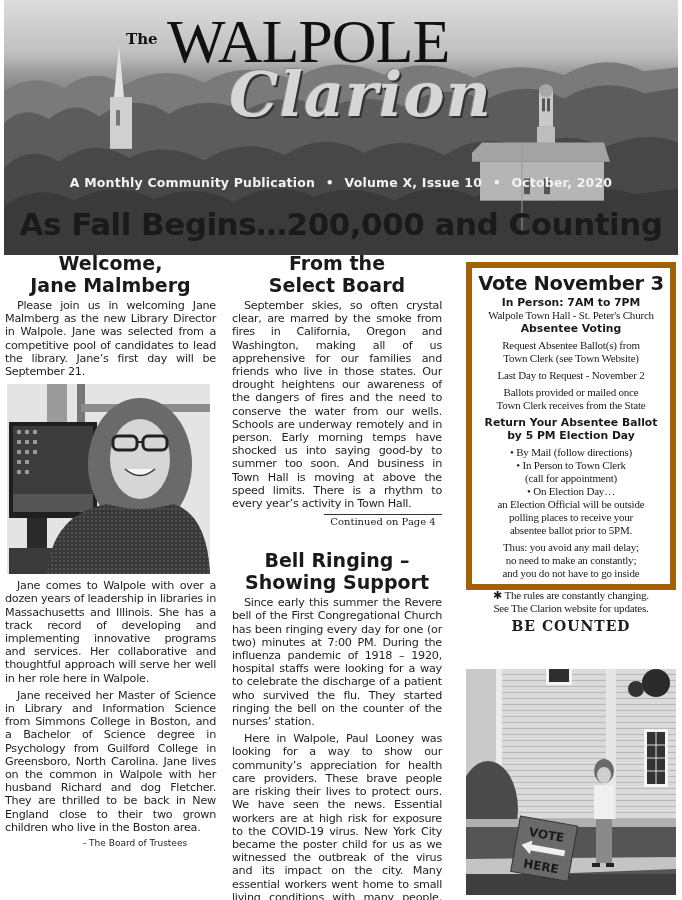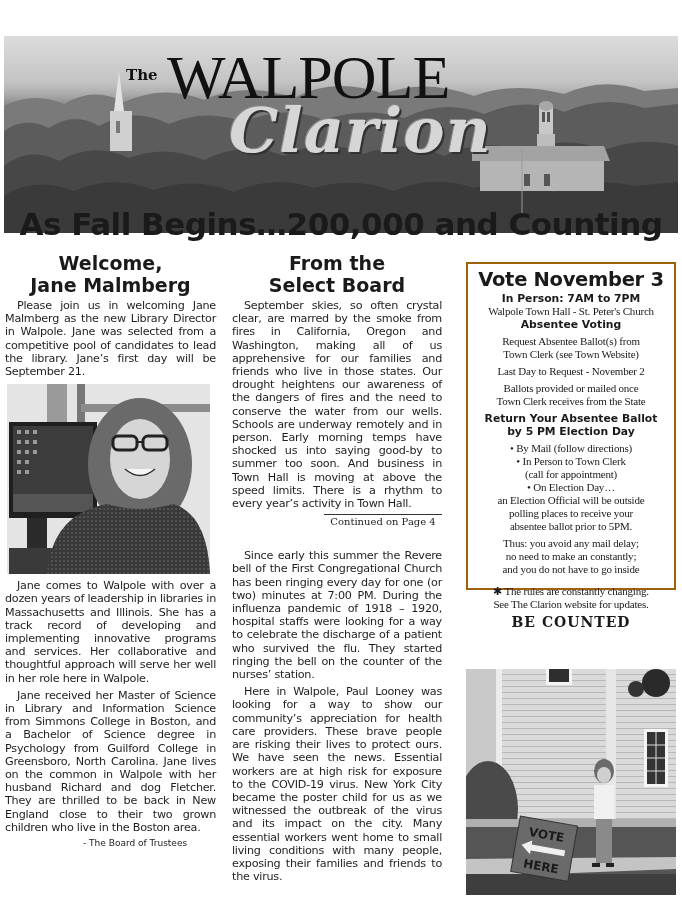--- a/index.html
+++ b/index.html
@@ -1,24 +1,23 @@
 <!DOCTYPE html>
 <html><head>
   <meta charset="utf-8">
   <style>
     * { box-sizing: border-box; margin: 0; padding: 0; }
     html, body { width: 682px; height: 900px; background: #ffffff; overflow: hidden; }
     body { position: relative; font-family: "DejaVu Sans", sans-serif; color: #1a1a1a; }
 
     
     .masthead {
-      position: absolute; left: 4px; top: 0; width: 674px; height: 197px;
+      position: absolute; left: 4px; top: 0; width: 674px; height: 255px;
       overflow: hidden;
       background: linear-gradient(180deg, #d4d4d4 0%, #bcbcbc 18%, #8f8f8f 32%, #6e6e6e 48%, #5a5a5a 70%, #4a4a4a 100%);
-      margin-top: 36px;
     }
     .masthead .haze { position:absolute; left:0; top:0; width:100%; height:70px;
       background: linear-gradient(180deg, #dcdcdc 0%, #c6c6c6 60%, rgba(160,160,160,0) 100%); }
     .masthead .trees { position:absolute; left:0; top:0; width:100%; height:100%; }
     .logo-the {
       position:absolute; left:122px; top:30px;
       font-family: "DejaVu Serif", serif; font-weight: bold; font-size: 15px; color:#111;
     }
     .logo-walpole {
       position:absolute; left:163px; top:10px;
@@ -70,21 +69,21 @@
     }
     .continued {
       width: 118px; margin-left: 92px; margin-top: 4px; padding-top: 1px;
       border-top: 1px solid #333; text-align:center;
       font-family: "DejaVu Serif", serif; font-size: 10px; color:#222;
     }
 
     
     .vote-box {
       position:absolute; left:466px; top:262px; width:210px; height:328px;
-      border: 2px solid #a16207; padding: 4px 4px;
+      border: 6px solid #a16207; padding: 4px 4px;
       text-align:center; color:#1a1a1a;
     }
     .vote-title {
       font-family: "DejaVu Sans", sans-serif; font-weight: 900; font-size: 19.5px;
       line-height: 24px; letter-spacing: -0.3px;
     }
     .vote-sub { font-family: "DejaVu Sans", sans-serif; font-weight:bold; font-size: 10.8px; line-height: 13px; }
     .vote-line { font-family: Liberation Serif, serif; font-size: 11px; line-height: 13px; letter-spacing: -0.2px; }
     .gap { height: 4px; }
     .be-counted {
@@ -121,20 +120,27 @@
     <rect x="533" y="98" width="18" height="16" fill="#bdbdbd"></rect>
     <polygon points="468,118 478,110 600,110 606,125 468,125" fill="#a3a3a3"></polygon>
     <rect x="476" y="125" width="124" height="30" fill="#b5b5b5"></rect>
     <rect x="520" y="138" width="6" height="12" fill="#555"></rect>
     <rect x="540" y="138" width="6" height="12" fill="#555"></rect>
     <line x1="518" y1="112" x2="518" y2="180" stroke="#999" stroke-width="1"></line>
   </svg>
   <div class="logo-the">The</div>
   <div class="logo-walpole">WALPOLE</div>
   <div class="logo-clarion">Clarion</div>
+  <div class="tagline">
+    <span>A Monthly Community Publication</span>
+    <span class="dot">•</span>
+    <span>Volume X, Issue 10</span>
+    <span class="dot">•</span>
+    <span>October, 2020</span>
+  </div>
 </div>
 
 <h1 class="headline">As Fall Begins…200,000 and Counting</h1>
 
 <div class="col col1">
   <div class="art-title">
     <div>Welcome,</div>
     <div>Jane Malmberg</div>
   </div>
   <p class="para">Please join us in welcoming Jane Malmberg as the new Library Director in Walpole.  Jane was selected from a competitive pool of candidates to lead the library.  Jane’s first day will be September 21.</p>
@@ -200,20 +206,24 @@
   <div>
     <div class="art-title">
       <div>From the</div>
       <div>Select Board</div>
     </div>
     <p class="para">September skies, so often crystal clear, are marred by the smoke from fires in California, Oregon and Washington, making all of us apprehensive for our families and friends who live in those states.  Our drought heightens our awareness of the dangers of fires and the need to conserve the water from our wells.  Schools are underway remotely and in person. Early morning temps have shocked us into saying good-by to summer too soon.  And business in Town Hall is moving at above the speed limits. There is a rhythm to every year’s activity in Town Hall.</p>
     <div class="continued">Continued  on  Page 4</div>
   </div>
 
   <div style="margin-top:22px;">
+    <div class="art-title">
+      <div>Bell Ringing –</div>
+      <div>Showing Support</div>
+    </div>
     <p class="para">Since early this summer the Revere bell of the First Congregational Church has been ringing every day for one (or two) minutes at 7:00 PM. During the influenza pandemic of 1918 – 1920, hospital staffs were looking for a way to celebrate the discharge of a patient who survived the flu. They started ringing the bell on the counter of the nurses’ station.</p>
     <p class="para">Here in Walpole, Paul Looney was looking for a way to show our community’s appreciation for health care providers. These brave people are risking their lives to protect ours. We have seen the news. Essential workers are at high risk for exposure to the COVID-19 virus. New York City became the poster child for us as we witnessed the outbreak of the virus and its impact on the city. Many essential workers went home to small living conditions with many people, exposing their families and friends to the virus.</p>
 
   </div>
 </div>
 
 <div class="vote-box">
   <div class="vote-title">Vote November 3</div>
   <div class="vote-sub">In Person: 7AM to 7PM</div>
   <div class="vote-line">Walpole Town Hall - St. Peter's Church</div>

